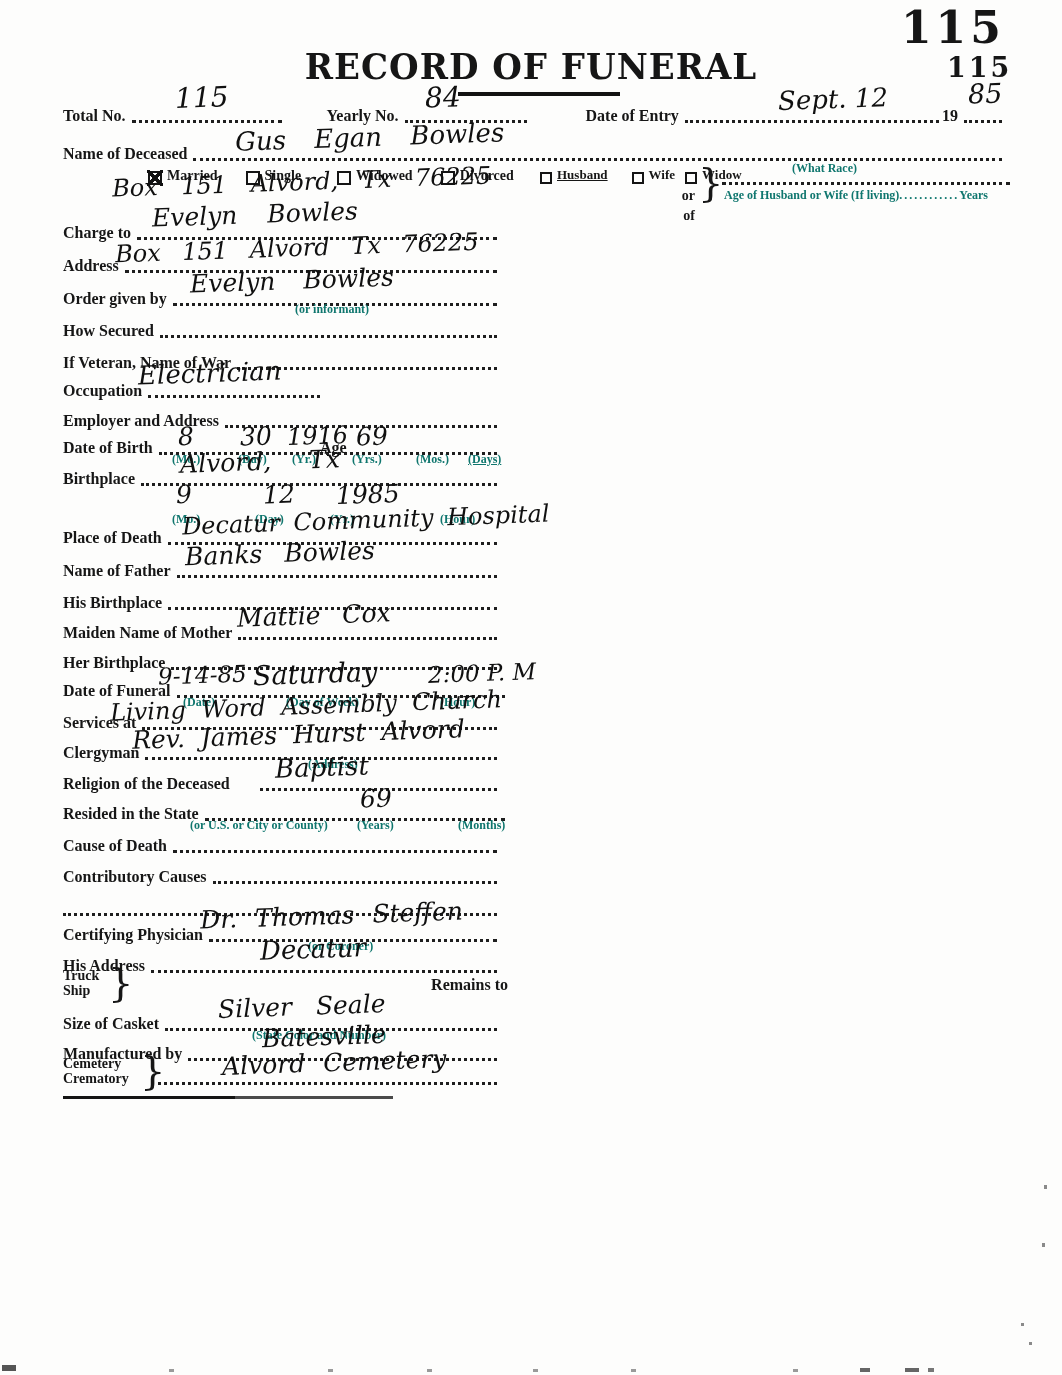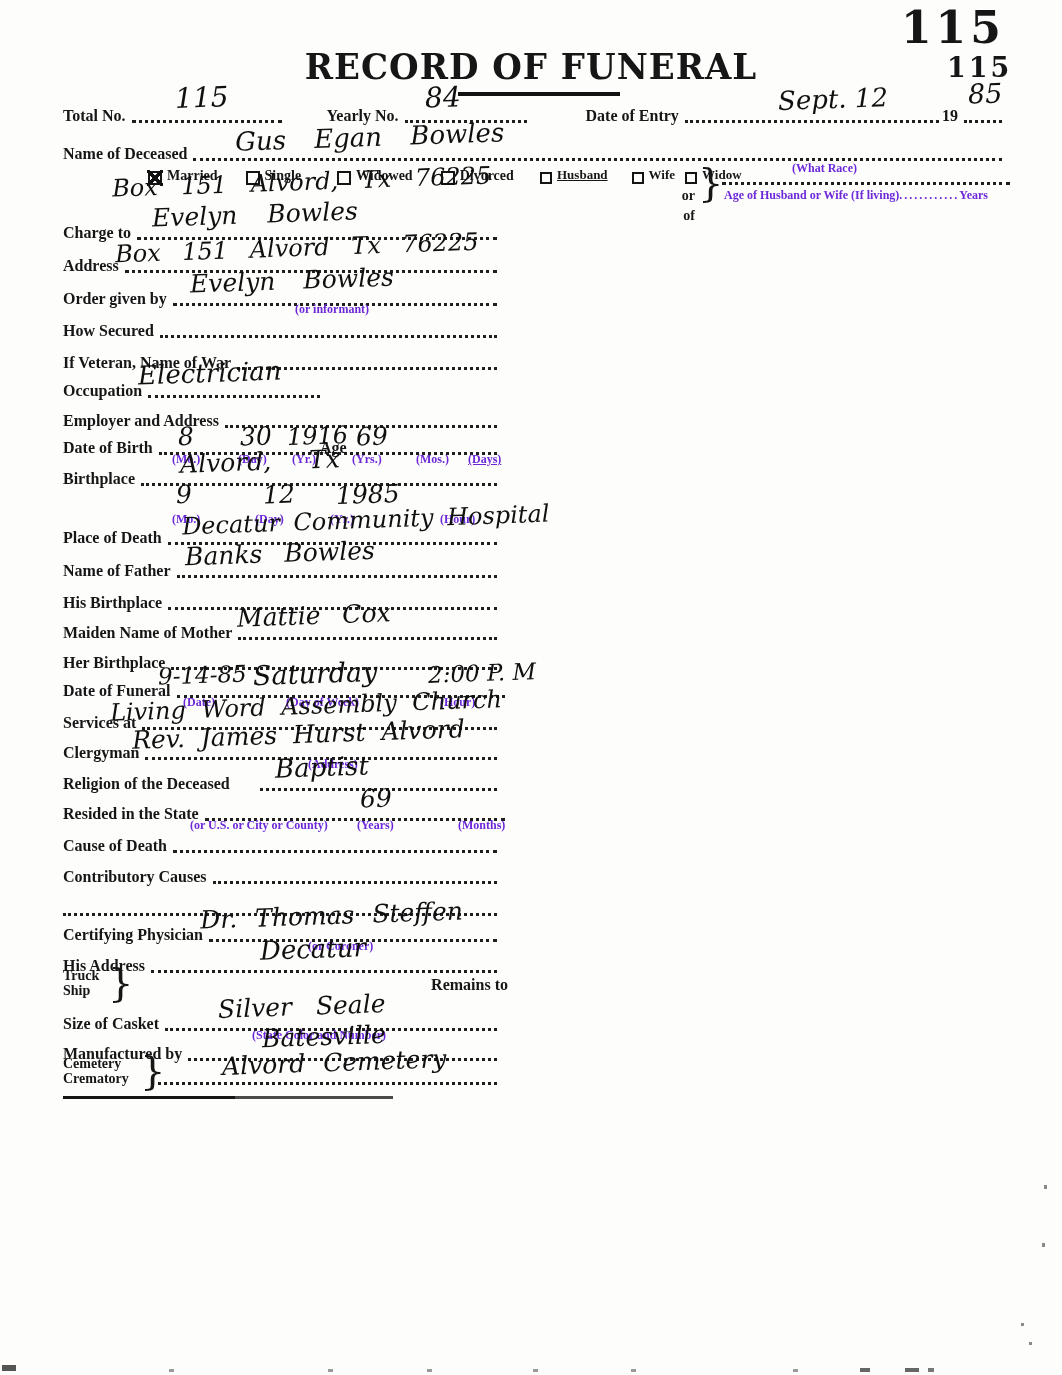--- a/index.html
+++ b/index.html
@@ -16,21 +16,21 @@
          letter-spacing:1px;transform:scaleY(1.05);}
   .title-underline{position:absolute;top:92px;left:458px;width:162px;height:4px;background:#121212;}
 
   .row{position:absolute;display:flex;align-items:flex-end;height:21px;}
   .lbl{font-size:16px;font-weight:bold;white-space:nowrap;line-height:1;padding-bottom:1px;}
   .dots{flex:1;border-bottom:3px dotted #1e1e1e;margin:0 3px 2px 6px;}
   .dseg{border-bottom:3px dotted #1e1e1e;margin:0 3px 2px 6px;}
 
   .hand{position:absolute;font-family:"DejaVu Serif",serif;font-style:italic;
         font-size:22px;line-height:1;white-space:nowrap;color:#101010;transform:rotate(-2deg);}
-  .note{position:absolute;font-size:12px;font-weight:bold;white-space:nowrap;color:#6d28d9;}
+  .note{position:absolute;font-size:12px;font-weight:bold;white-space:nowrap;color:#0f766e;}
 
   .cb{display:inline-block;width:10px;height:10px;border:2px solid #141414;
       margin-right:5px;position:relative;top:1px;flex:none;}
   .cb.checked::after{content:"";position:absolute;left:-3px;top:-3px;width:16px;height:16px;
       background:linear-gradient(45deg,transparent 43%,#111 43%,#111 57%,transparent 57%),
                  linear-gradient(135deg,transparent 43%,#111 43%,#111 57%,transparent 57%);}
   .cbl{font-size:14px;font-weight:bold;white-space:nowrap;}
   .cbl-sm{font-size:13px;font-weight:bold;white-space:nowrap;}
 
   .brace{font-size:40px;font-weight:normal;line-height:0.8;font-family:"DejaVu Serif",serif;}

